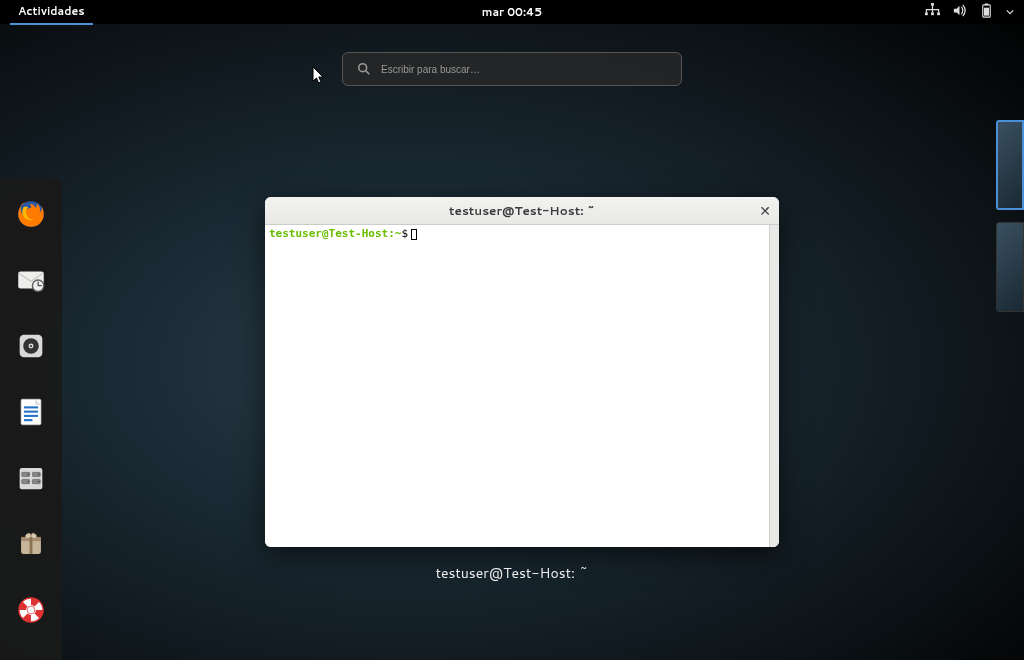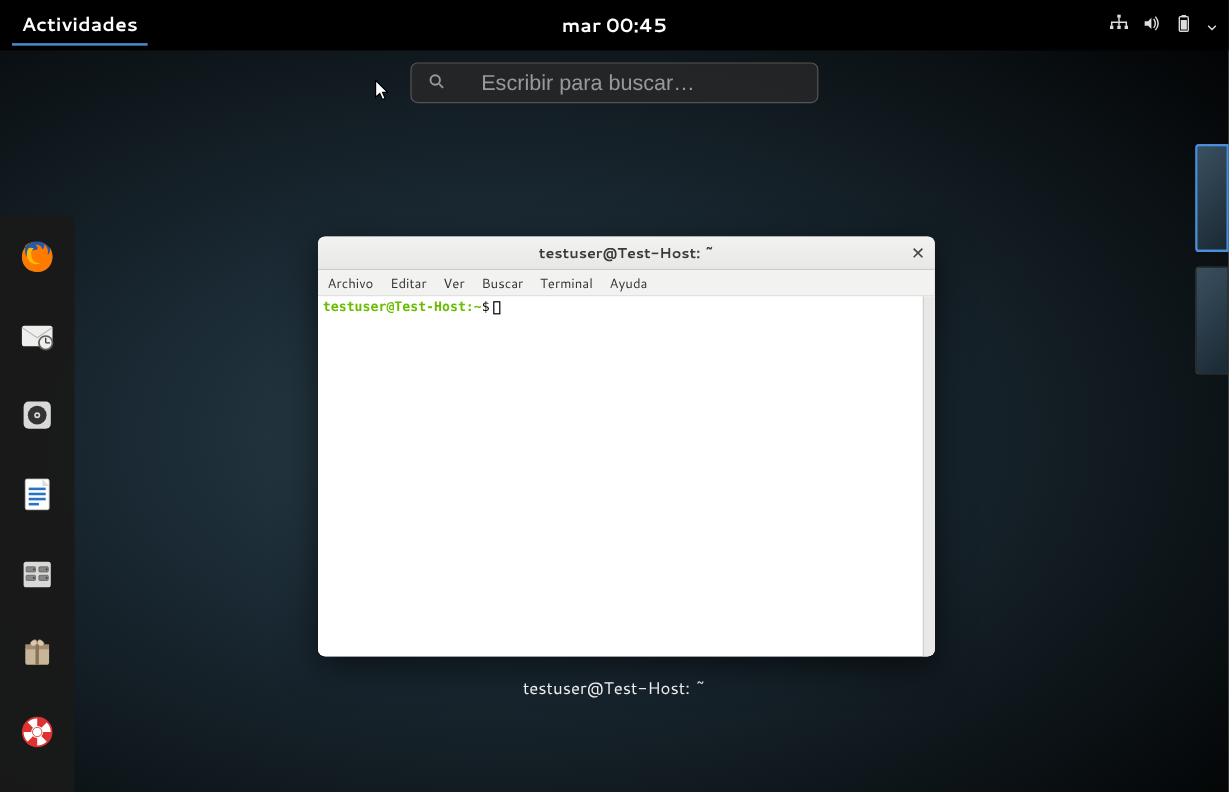--- a/index.html
+++ b/index.html
@@ -10,27 +10,27 @@
   font-family: "Cantarell", "DejaVu Sans", sans-serif;
   overflow: hidden;
   position: relative;
   color: #fff;
 }
 
 
 .topbar {
   position: absolute;
   top: 0; left: 0; right: 0;
-  height: 42px;
+  height: 24px;
   background: #000;
   display: flex;
   align-items: center;
   justify-content: space-between;
   padding: 0 10px;
-  font-size: 16px;
+  font-size: 11px;
   font-weight: bold;
 }
 .topbar .activities {
   padding: 4px 8px;
   border-bottom: 2px solid #4a90d9;
 }
 .topbar .clock {
   position: absolute;
   left: 50%;
   transform: translateX(-50%);
@@ -59,22 +59,21 @@
   padding: 0 14px;
   gap: 10px;
 }
 .search-bar svg { width: 14px; height: 14px; fill: #999; }
 .search-bar input {
   flex: 1;
   background: transparent;
   border: none;
   outline: none;
   color: #0f766e;
-  font-size: 18px;
-  margin-left: 20px;
+  font-size: 10px;
 }
 .search-bar input::placeholder { color: #999; }
 
 
 .dock {
   position: absolute;
   left: 0;
   top: 179px;
   background: rgba(25,25,25,0.95);
   border-top-right-radius: 6px;
@@ -336,28 +335,20 @@
 <div class="workspaces">
   <div class="workspace-thumb active"></div>
   <div class="workspace-thumb"></div>
 </div>
 
 <div class="terminal-window">
   <div class="titlebar">
     <span>testuser@Test-Host: ~</span>
     <span class="close">✕</span>
   </div>
-  <div class="menubar">
-    <span>Archivo</span>
-    <span>Editar</span>
-    <span>Ver</span>
-    <span>Buscar</span>
-    <span>Terminal</span>
-    <span>Ayuda</span>
-  </div>
   <div class="terminal-body">
     <span class="prompt-user">testuser@Test-Host</span><span class="prompt-user">:</span><span class="prompt-path">~</span><span>$</span><span class="cursor-block"></span>
     <div class="terminal-scroll"></div>
   </div>
 </div>
 
 <div class="window-caption">testuser@Test-Host: ~</div>
 
 <div class="mouse-cursor">
   <svg viewBox="0 0 14 20">

